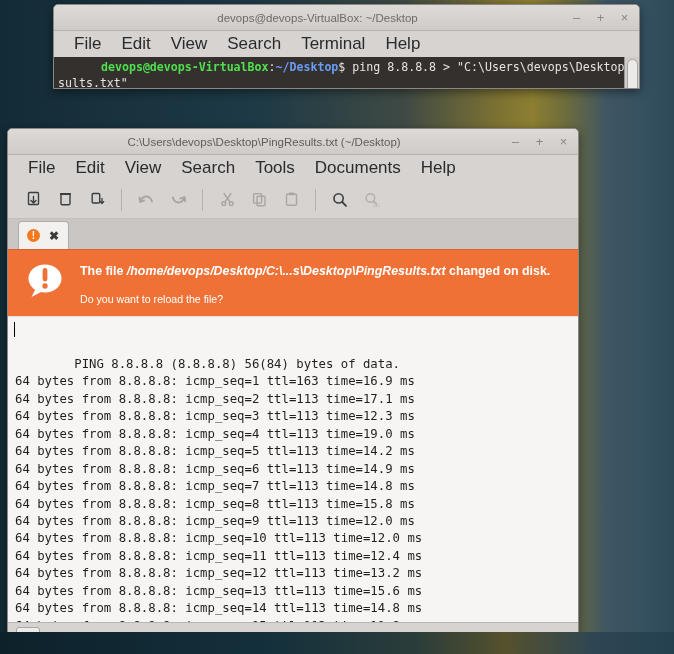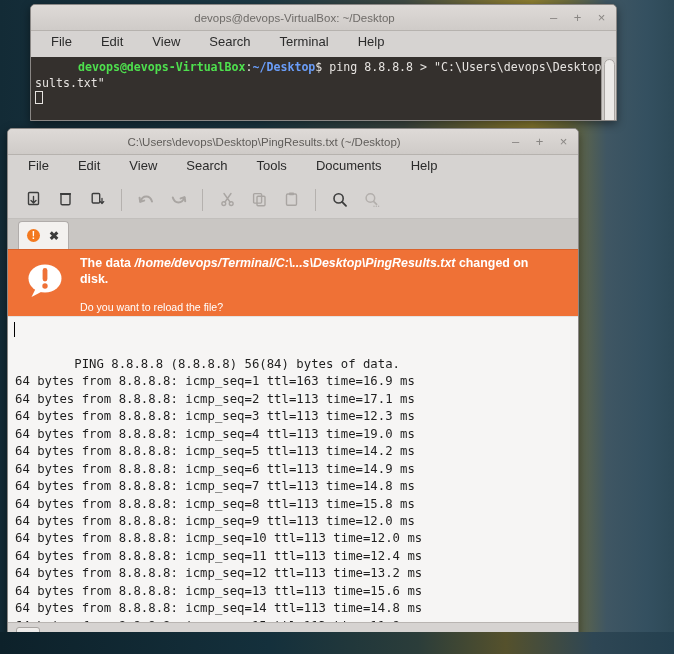--- a/index.html
+++ b/index.html
@@ -78,37 +78,37 @@
     line-height: 1;
     width: 13px;
     text-align: center;
     cursor: pointer;
     user-select: none;
   }
 
   .menubar {
     height: 26px;
     display: flex;
-    align-items: flex-start;
+    align-items: flex-end;
     padding-left: 10px;
-    gap: 9px;
+    gap: 0px;
     background: #d6d3d1;
-    font-size: 13px;
+    font-size: 17px;
     color: #2b2b2b;
   }
   .menubar .mi {
     padding: 3px 10px;
     cursor: default;
     white-space: nowrap;
   }
 
   
   #terminal-window {
-    left: 30px; top: 4px;
-    width: 587px; height: 117px;
+    left: 53px; top: 4px;
+    width: 587px; height: 85px;
     border-radius: 5px 5px 0 0;
   }
   #terminal-window .titlebar { height: 26px; }
   #term-body {
     position: relative;
     height: 74px;
     background: #34302d;
     display: flex;
   }
   #term-text {
@@ -446,21 +446,21 @@
     <div id="infobar">
       <div id="infobar-icon">
         <svg width="46" height="46" viewBox="0 0 46 46">
           <ellipse cx="23" cy="20.5" rx="16.5" ry="14" fill="#ffffff"></ellipse>
           <path d="M14 30 L9.5 39 L20 33.5 Z" fill="#ffffff"></path>
           <rect x="20.6" y="10" width="4.8" height="13.5" rx="2.4" fill="#ef7136"></rect>
           <circle cx="23" cy="28" r="2.7" fill="#ef7136"></circle>
         </svg>
       </div>
       <div id="infobar-msg">
-        <div id="infobar-primary"><span>The data </span><em>/home/devops/Terminal/C:\...s\Desktop\PingResults.txt</em><span> changed on disk.</span></div>
+        <div id="infobar-primary"><span>The file </span><em>/home/devops/Desktop/C:\...s\Desktop\PingResults.txt</em><span> changed on disk.</span></div>
         <div id="infobar-secondary">Do you want to reload the file?</div>
       </div>
       <div id="infobar-buttons">
       </div>
     </div>
 
     <div id="editor">
       <div id="editor-text">
         <div id="caret"></div>
         <span>PING 8.8.8.8 (8.8.8.8) 56(84) bytes of data.</span>

